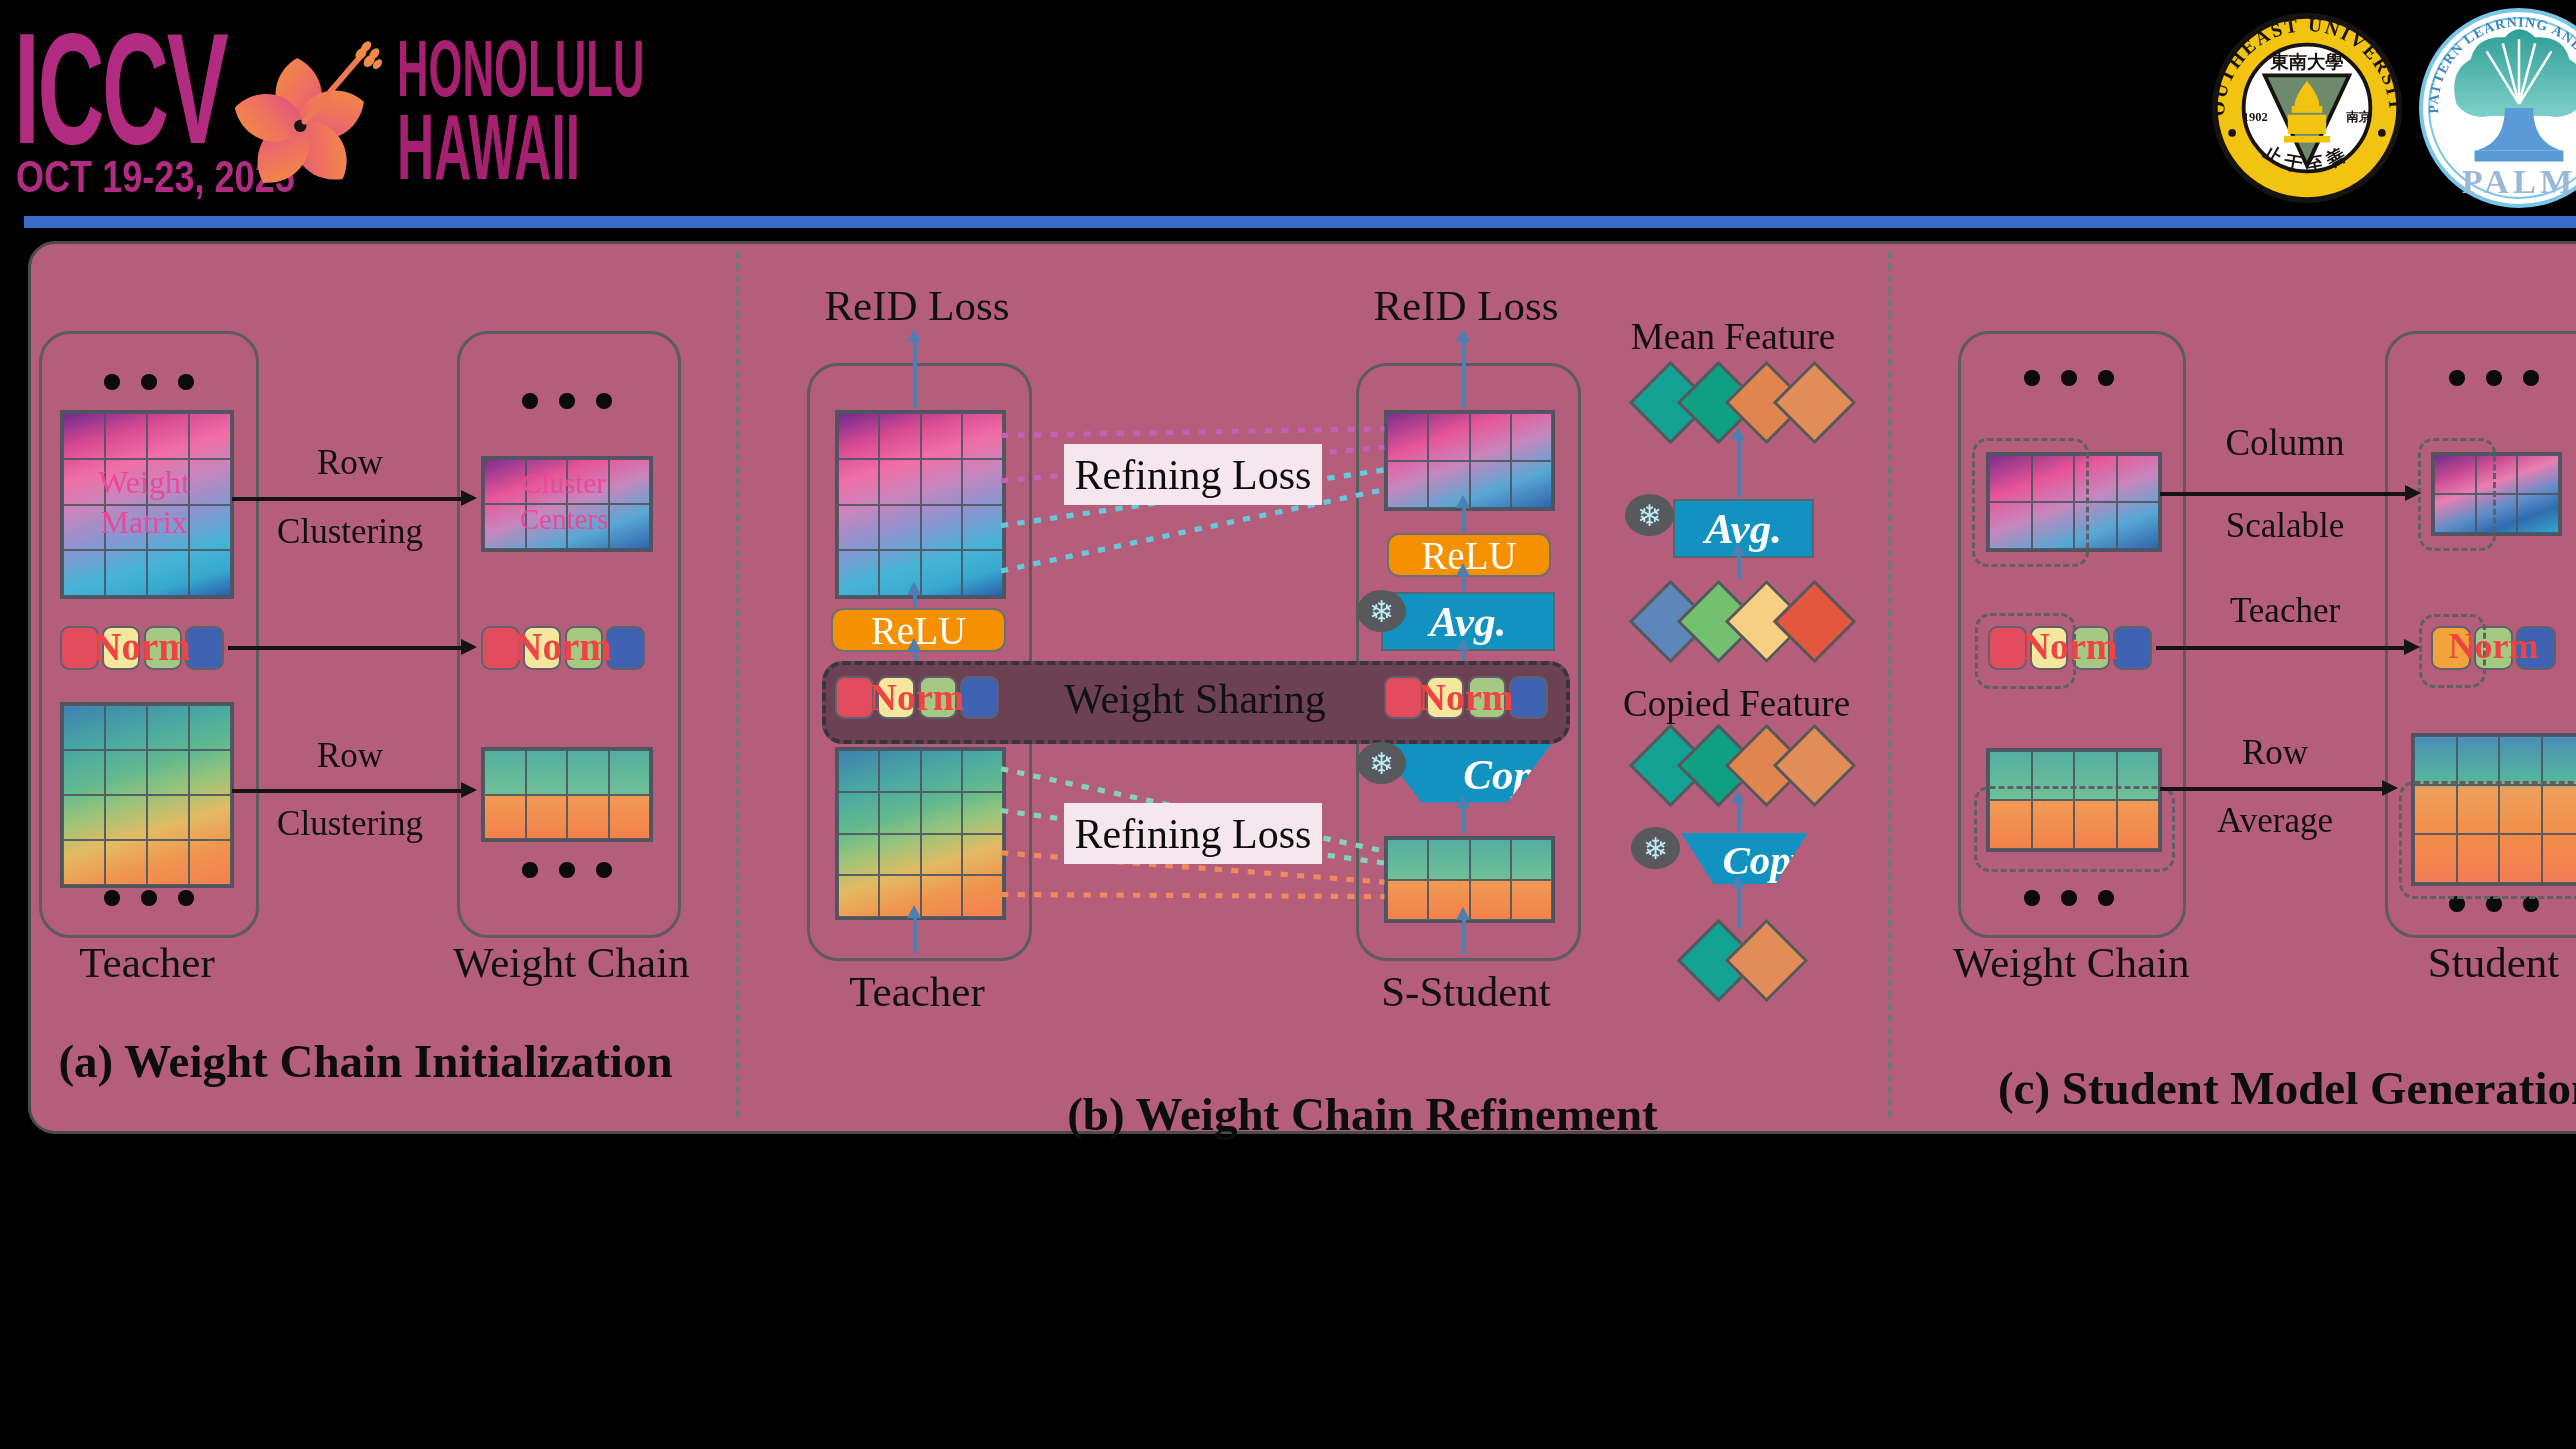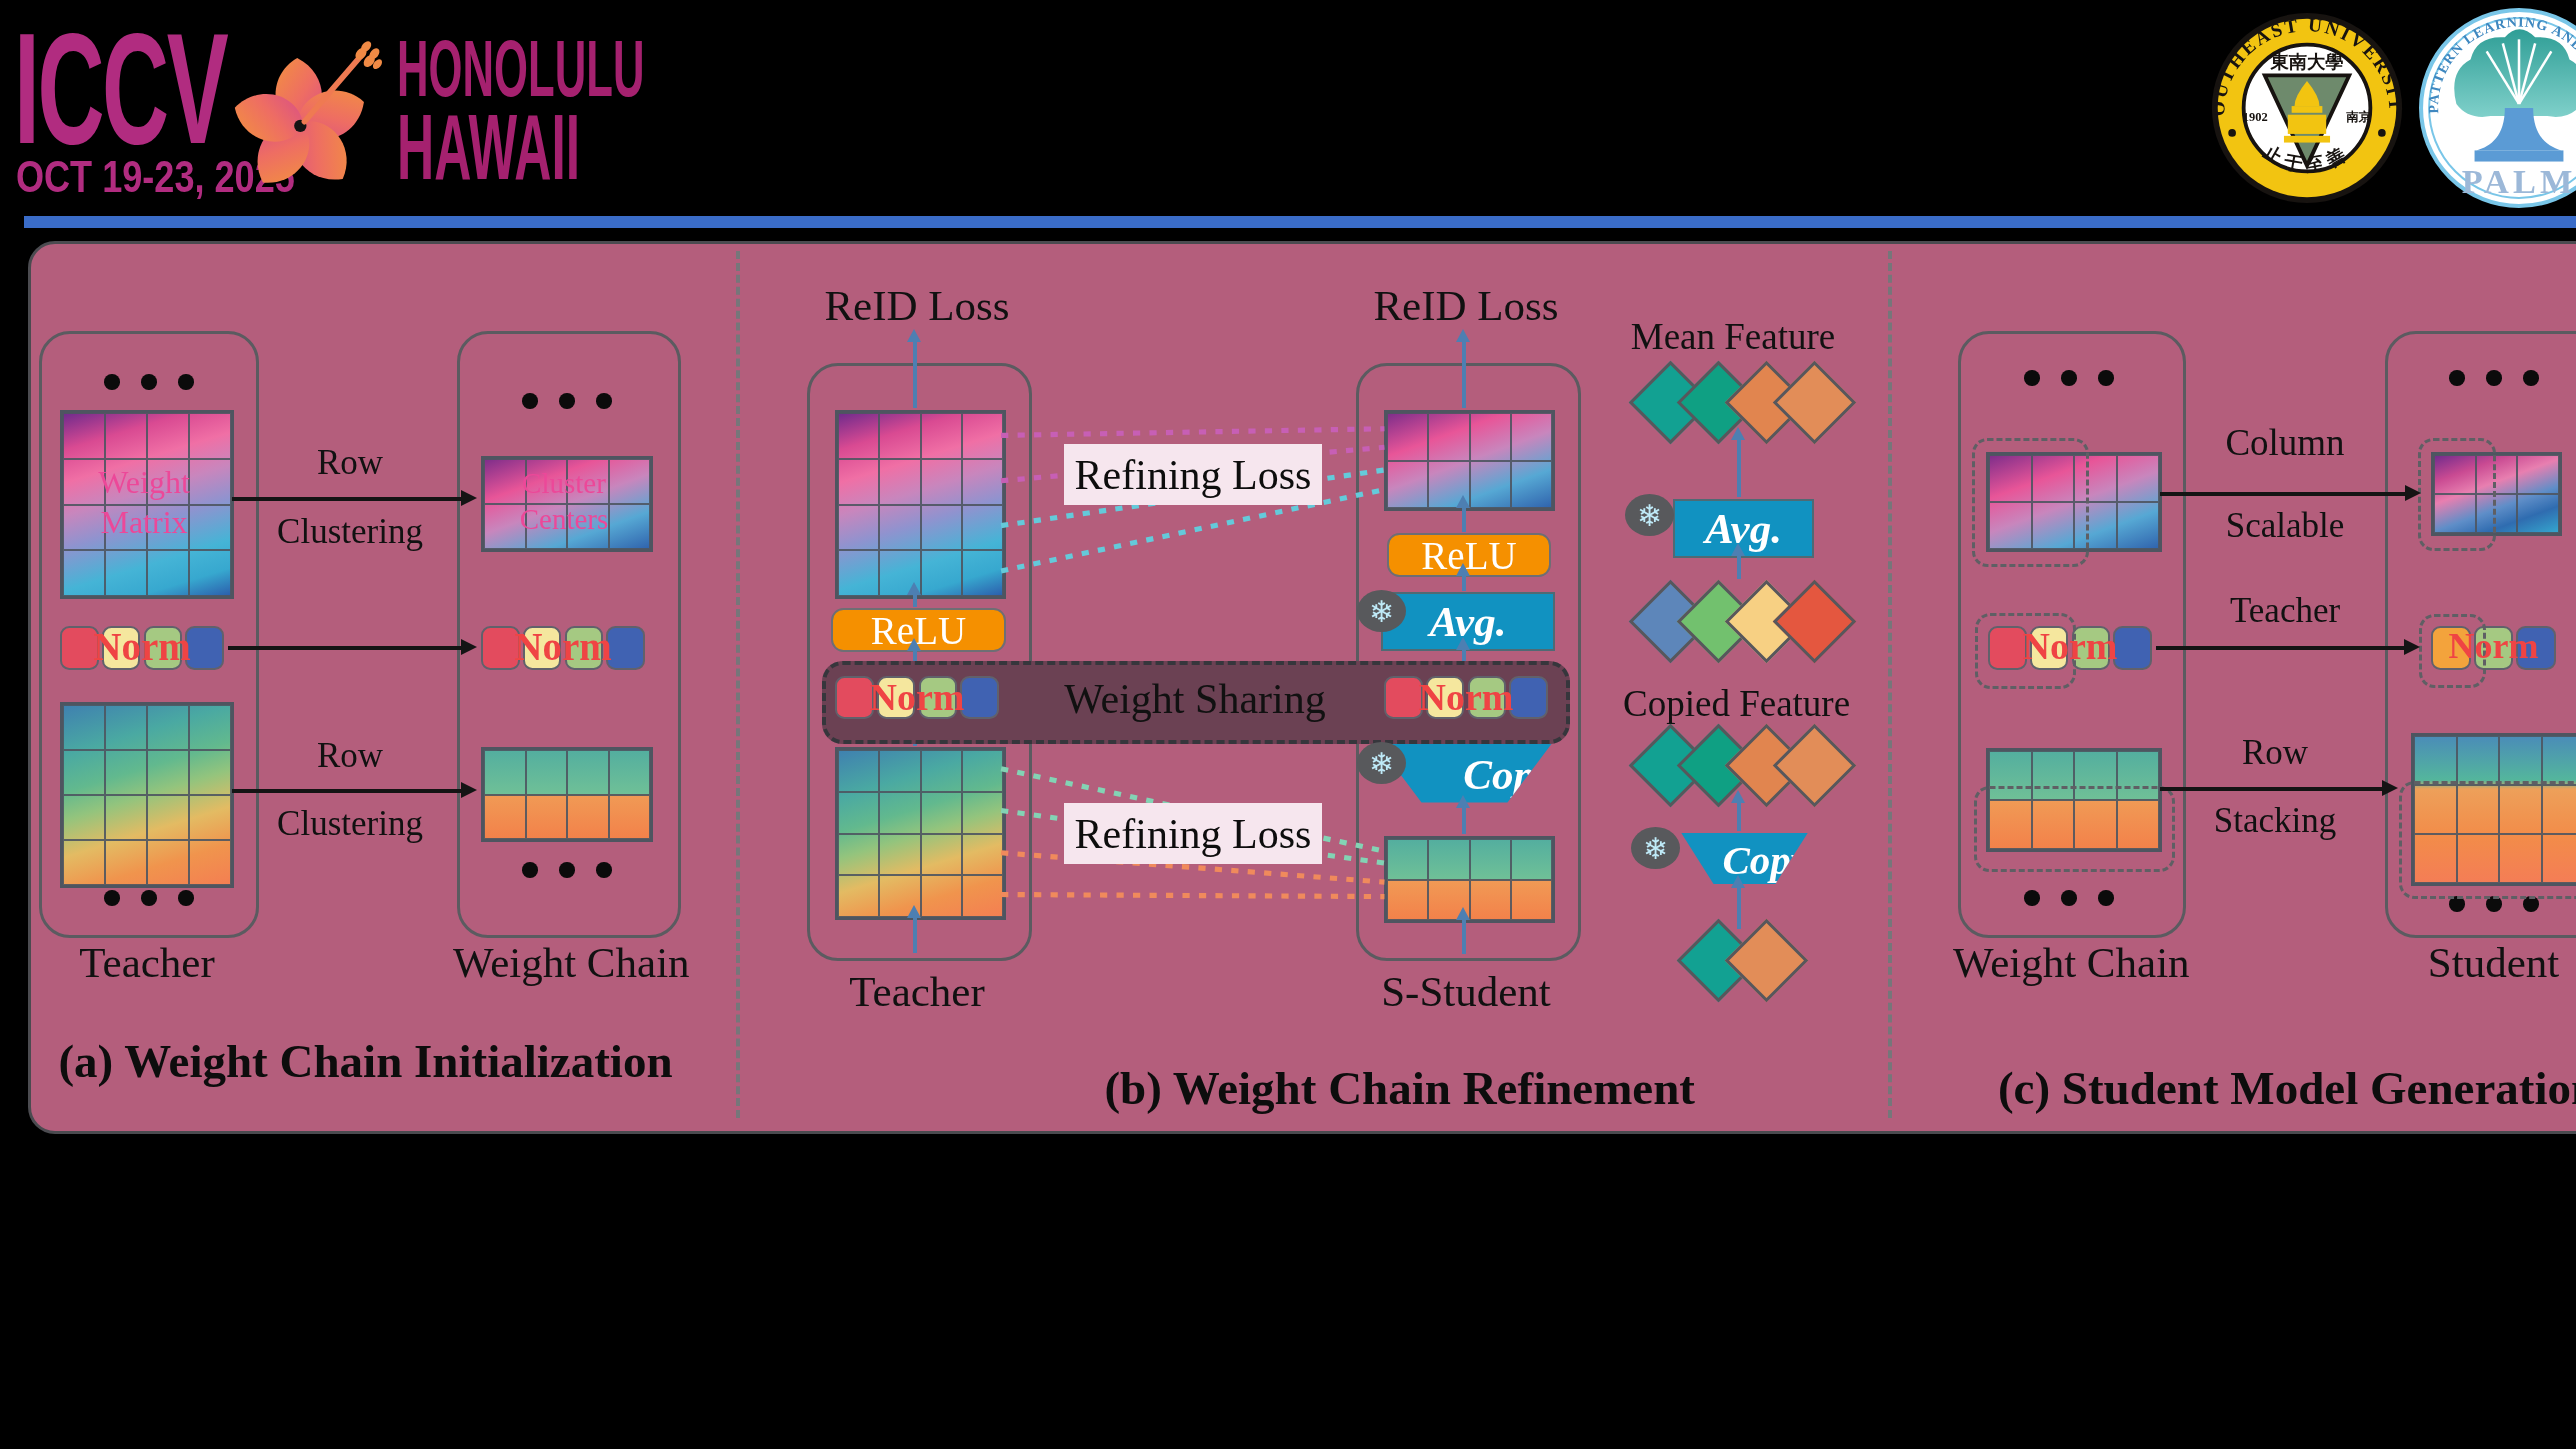--- a/index.html
+++ b/index.html
@@ -410,21 +410,21 @@
 
   <div class="rlbox nowrap" style="left:1064px;top:444px;width:258px;height:61px;font-size:42px;">
       <span>Refining Loss</span>
     </div>
   <div class="rlbox nowrap" style="left:1064px;top:803px;width:258px;height:61px;font-size:42px;">
       <span>Refining Loss</span>
     </div>
 
   <div class="alabel nowrap" style="left:819px;top:968px;width:196px;font-size:43px;">Teacher</div>
   <div class="alabel nowrap" style="left:1355px;top:968px;width:222px;font-size:43px;">S-Student</div>
-  <div class="caption" style="left:1030px;top:1061px;width:665px;font-size:47px;text-align:right;">(b) Weight Chain Refinement</div>
+  <div class="caption" style="left:1030px;top:1087px;width:665px;font-size:47px;">(b) Weight Chain Refinement</div>
 
   <div class="alabel nowrap" style="left:1625px;top:317px;width:216px;font-size:37px;">Mean Feature</div>
   <div class="dia" style="left:1641px;top:373px;background:#12a192;"></div>
   <div class="dia" style="left:1689px;top:373px;background:#0fa083;"></div>
   <div class="dia" style="left:1737px;top:373px;background:#e1854f;"></div>
   <div class="dia" style="left:1785px;top:373px;background:#e28d58;"></div>
   <div class="varrow" style="left:1737px;top:439px;height:58px;">
       <span class="head"></span>
     </div>
   <div class="opbox" style="left:1673px;top:499px;width:137px;height:55px;font-size:43px;">
@@ -556,20 +556,20 @@
 
   <div class="harrow" style="left:2156px;top:646px;width:248px;">
       <span class="head"></span>
     </div>
   <div class="alabel nowrap" style="left:2169px;top:592px;width:232px;font-size:35px;">Teacher</div>
 
   <div class="harrow" style="left:2160px;top:787px;width:222px;">
       <span class="head"></span>
     </div>
   <div class="alabel nowrap" style="left:2159px;top:734px;width:232px;font-size:35px;">Row</div>
-  <div class="alabel nowrap" style="left:2159px;top:802px;width:232px;font-size:35px;">Stacking</div>
+  <div class="alabel nowrap" style="left:2159px;top:802px;width:232px;font-size:35px;">Average</div>
 
   <div class="alabel nowrap" style="left:1953px;top:939px;width:232px;font-size:43px;">Weight Chain</div>
   <div class="alabel nowrap" style="left:2380px;top:939px;width:227px;font-size:43px;">Student</div>
   <div class="caption" style="left:1973px;top:1061px;width:649px;font-size:47px;">(c) Student Model Generation</div>
 
 </div>
 
 
 </body></html>

